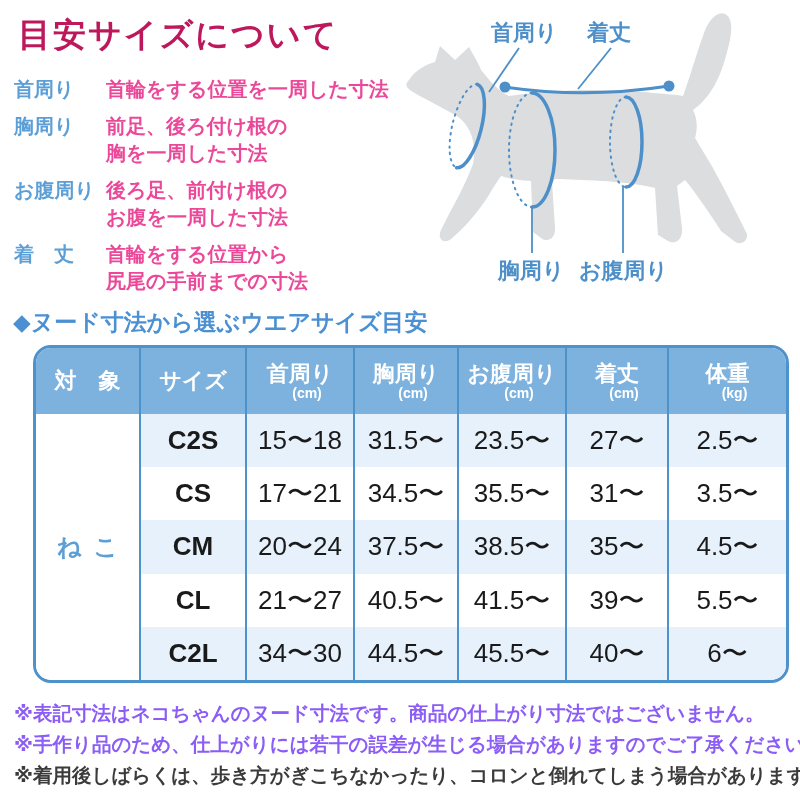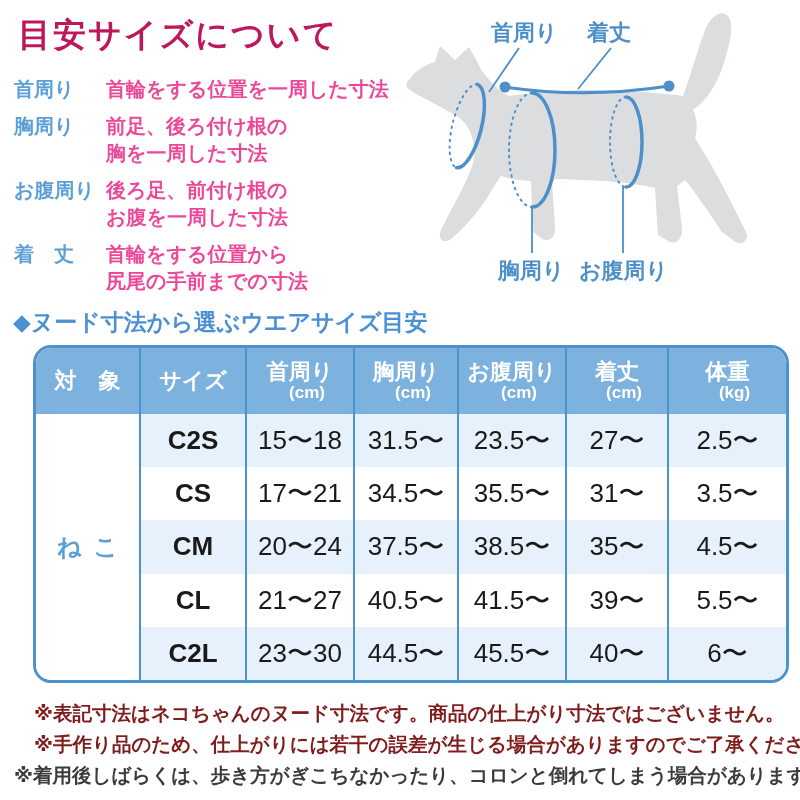--- a/index.html
+++ b/index.html
@@ -56,35 +56,35 @@
     left:22px; top:345px; width:756px; height:338px;
     border:3px solid #4E92CC; border-radius:18px;
     overflow:hidden; background:#ffffff;margin-left:11px;
   }
   table { width:100%; height:100%; border-collapse:collapse; table-layout:fixed; }
   th, td { border-right:2px solid #4E92CC; text-align:center; vertical-align:middle; }
   th:last-child, td:last-child { border-right:none; }
   thead tr { height:66px; }
   th { background:#7DB2DE; color:#ffffff; font-weight:bold; }
   .th-label { font-size:22px; line-height:1.15; display:block; }
-  .th-unit  { font-size:17px; line-height:1.1; font-weight:bold; display:block;padding-left:14px; }
+  .th-unit  { font-size:14px; line-height:1.1; font-weight:bold; display:block;padding-left:14px; }
   td { font-size:26px; color:#1a1a1a; }
   .size-cell { font-weight:bold; font-size:26px;text-align:center; }
   tbody tr:nth-child(odd)  .data-cell { background:#E7F1FB; }
   tbody tr:nth-child(even) .data-cell { background:#ffffff; }
   .target-cell {
     background:#ffffff;
     color:#5B9FD6; font-weight:bold; font-size:24px;
     letter-spacing:0.5em; text-indent:0.5em;
   }
 
   
   .notes { left:14px; top:698px; width:780px; }
   .note-line { font-size:19.5px; font-weight:bold; line-height:31px; white-space:nowrap; }
-  .note-red  { color:#7f1d1d;margin-left:20px; }
+  .note-red  { color:#8b5cf6; }
   .note-dark { color:#3B3B3B; }
 </style>
 </head>
 <body>
 
 <div class="abs page-title">目安サイズについて</div>
 
 <div class="abs definitions">
   <div class="def-item">
     <div class="def-label">首周り</div>
@@ -248,21 +248,21 @@
       <tr>
         <td class="data-cell size-cell">CL</td>
         <td class="data-cell">21〜27</td>
         <td class="data-cell">40.5〜</td>
         <td class="data-cell">41.5〜</td>
         <td class="data-cell">39〜</td>
         <td class="data-cell">5.5〜</td>
       </tr>
       <tr>
         <td class="data-cell size-cell">C2L</td>
-        <td class="data-cell">23〜30</td>
+        <td class="data-cell">34〜30</td>
         <td class="data-cell">44.5〜</td>
         <td class="data-cell">45.5〜</td>
         <td class="data-cell">40〜</td>
         <td class="data-cell">6〜</td>
       </tr>
     </tbody>
   </table>
 </div>
 
 <div class="abs notes">

